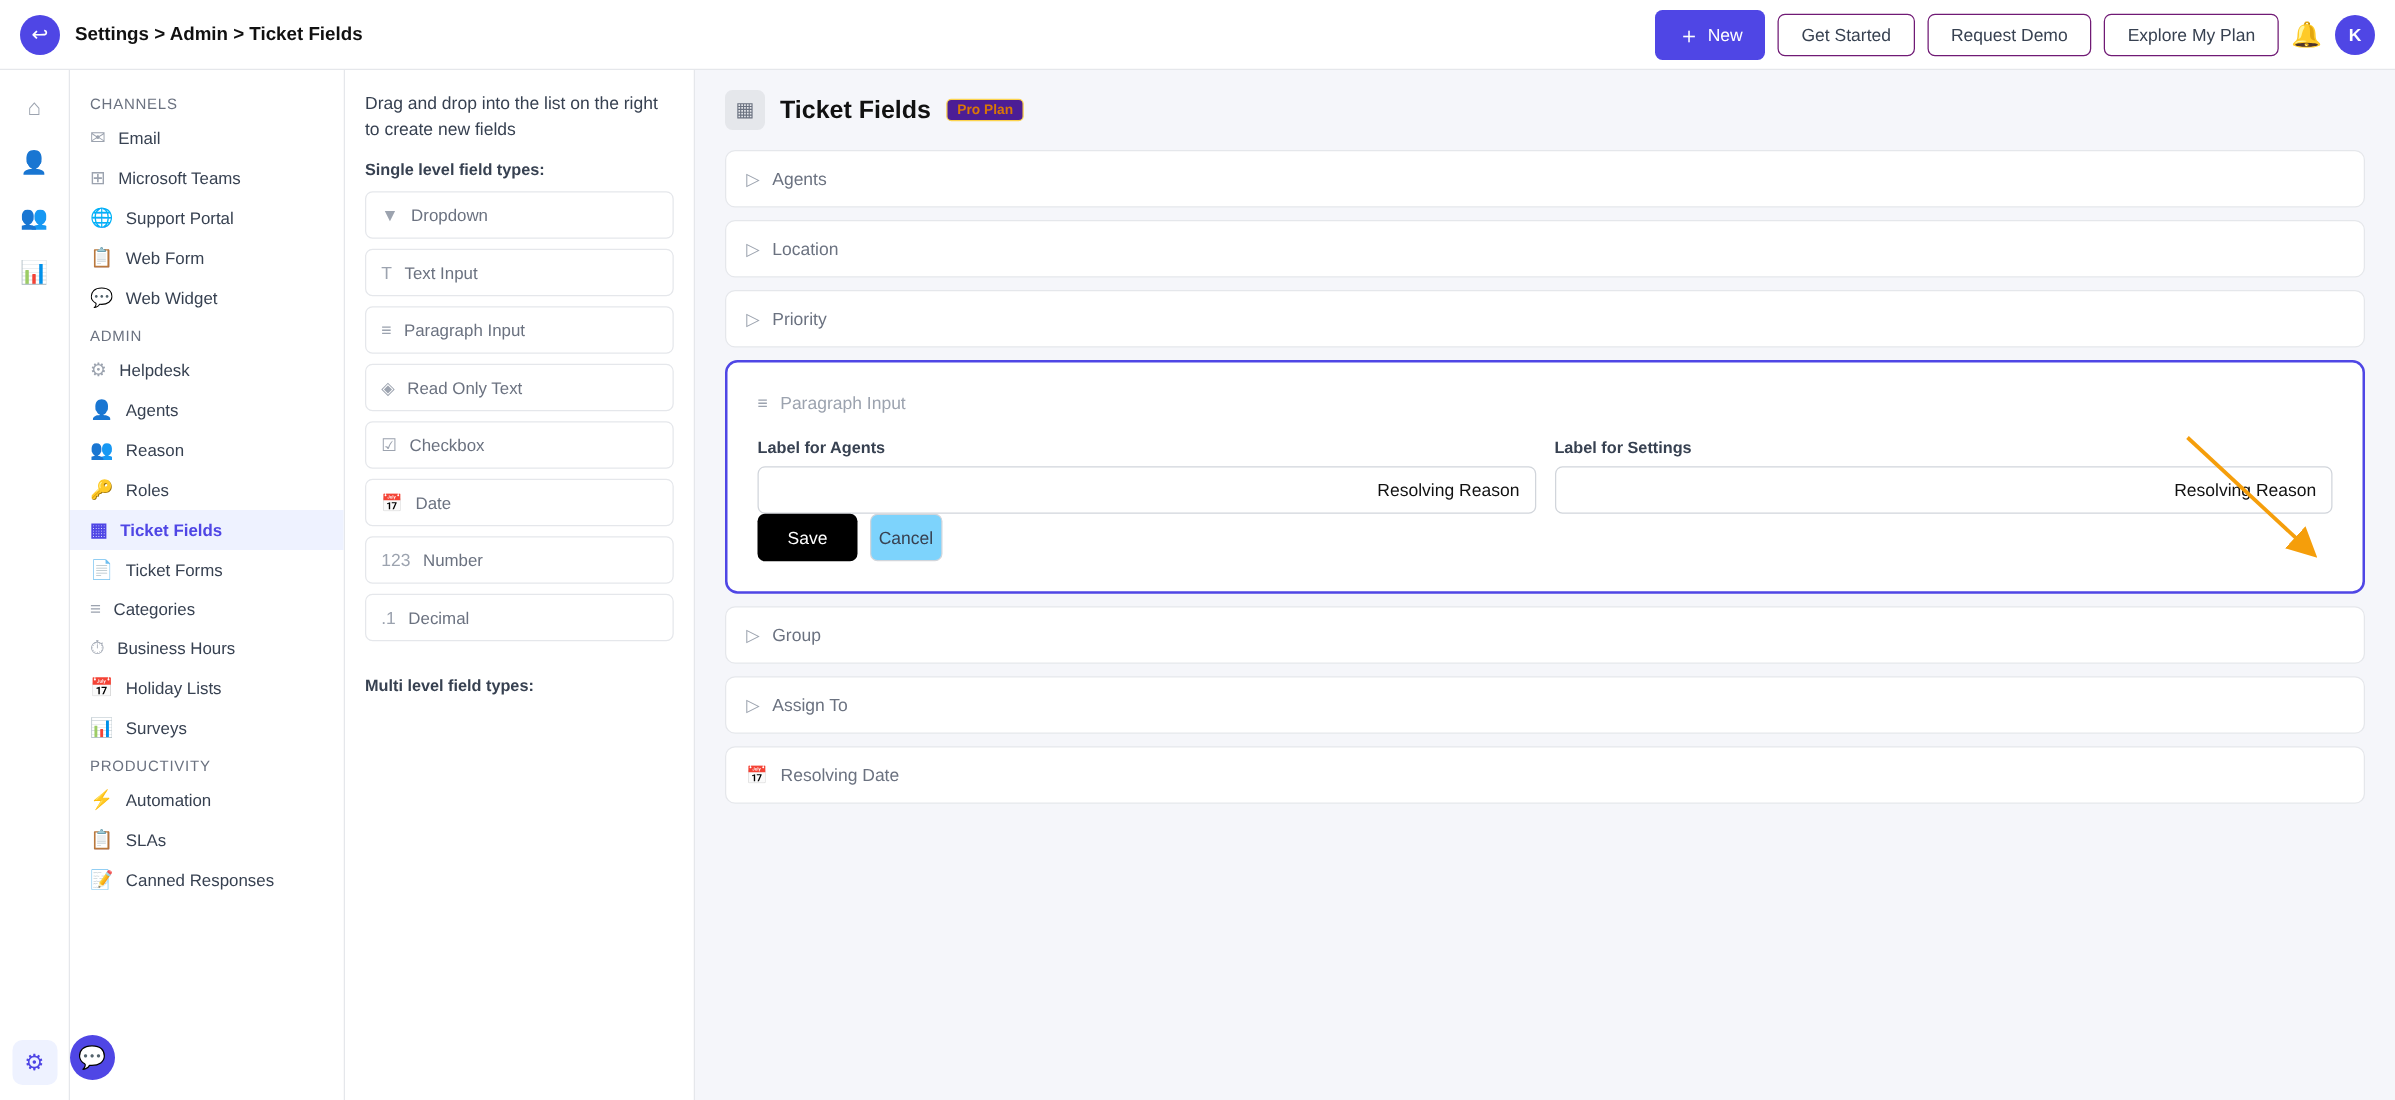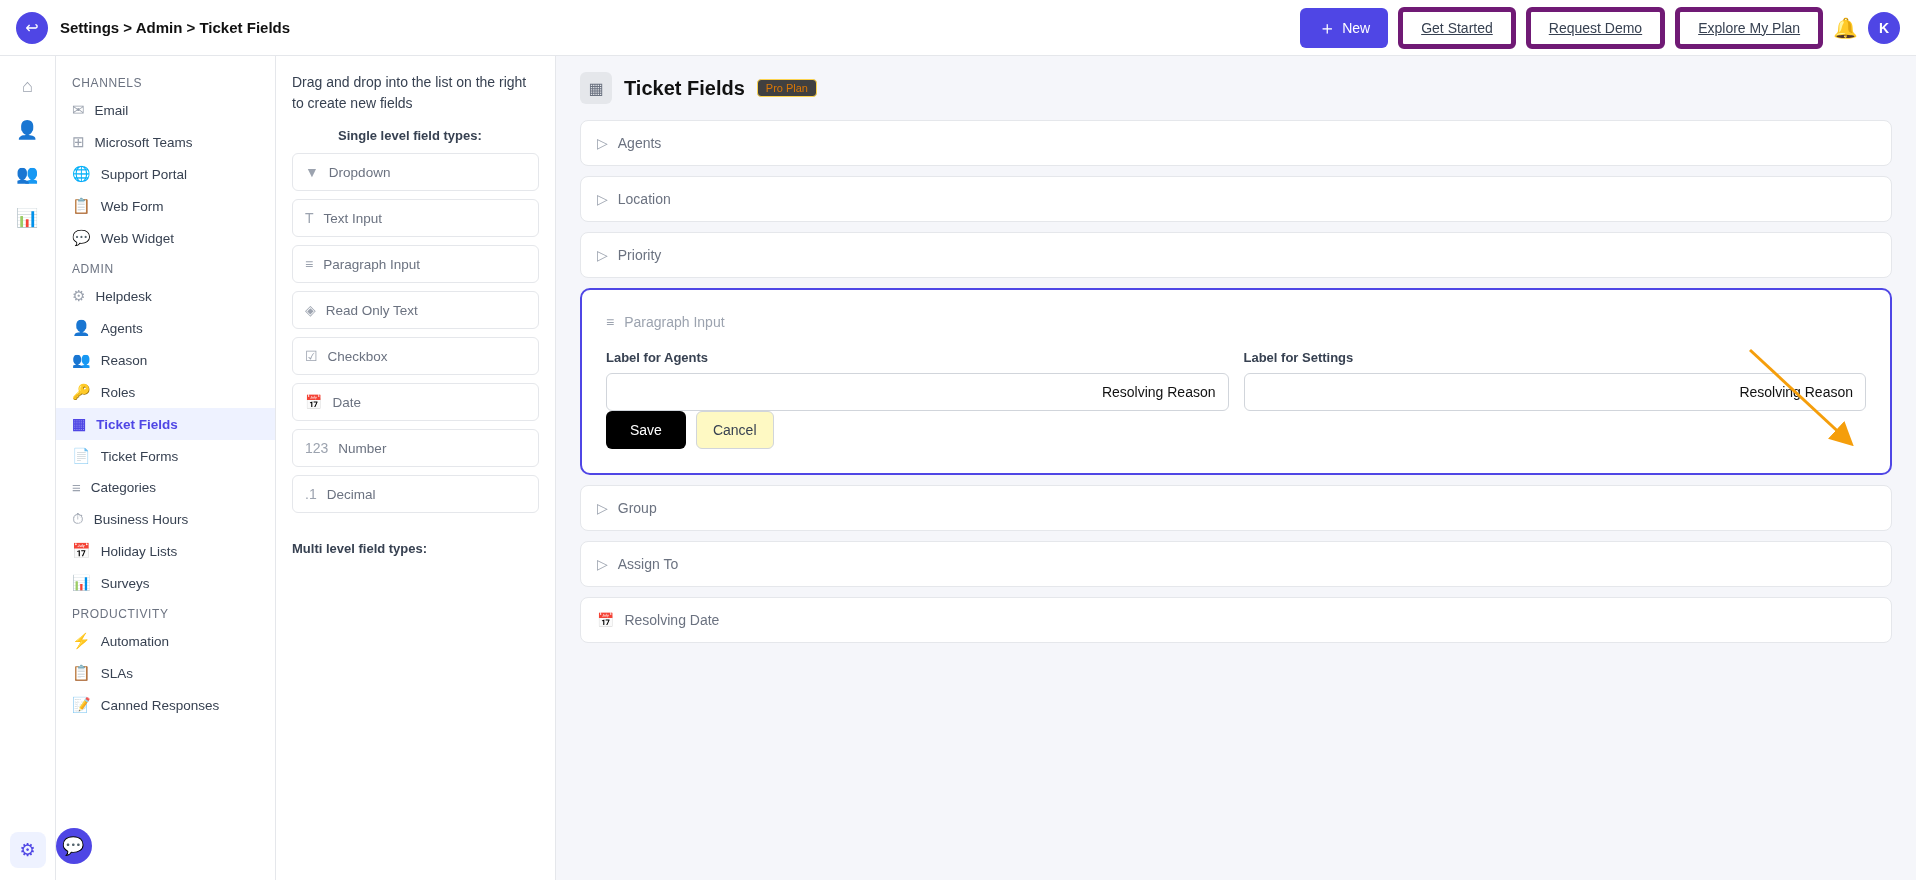--- a/index.html
+++ b/index.html
@@ -5,21 +5,21 @@
     * { box-sizing: border-box; margin: 0; padding: 0; }
     body { font-family: -apple-system, BlinkMacSystemFont, 'Segoe UI', sans-serif; font-size: 14px; background: #f5f6fa; display: flex; flex-direction: column; height: 880px; overflow: hidden; }
 
     
     .topbar { display: flex; align-items: center; height: 56px; background: #fff; border-bottom: 1px solid #e5e7eb; padding: 0 16px; gap: 12px; flex-shrink: 0; }
     .topbar-back-btn { width: 32px; height: 32px; border-radius: 50%; background: #4f46e5; display: flex; align-items: center; justify-content: center; color: #fff; font-size: 16px; cursor: pointer; flex-shrink: 0; }
     .topbar-breadcrumb { font-size: 15px; font-weight: 600; color: #111; flex: 1; }
     .topbar-actions { display: flex; align-items: center; gap: 10px; }
     .btn-new { background: #4f46e5; color: #fff; border: none; border-radius: 6px; padding: 8px 18px; font-size: 14px; font-weight: 500; cursor: pointer; display: flex; align-items: center; gap: 6px; }
     .btn-new .plus { font-size: 18px; }
-    .btn-outline { background: #fff; color: #374151; border: 5px solid #701a75; border-radius: 6px; padding: 8px 18px; font-size: 14px; cursor: pointer; text-decoration: underline; }
+    .btn-outline { background: #fff; color: #374151; border: 1px solid #701a75; border-radius: 6px; padding: 8px 18px; font-size: 14px; cursor: pointer; }
     .bell-icon { font-size: 20px; color: #6b7280; cursor: pointer; }
     .avatar { width: 32px; height: 32px; border-radius: 50%; background: #4f46e5; color: #fff; display: flex; align-items: center; justify-content: center; font-weight: 600; font-size: 14px; }
 
     
     .main-layout { display: flex; flex: 1; overflow: hidden; }
 
     
     .icon-sidebar { width: 56px; background: #fff; border-right: 1px solid #e5e7eb; display: flex; flex-direction: column; align-items: center; padding: 12px 0; gap: 8px; flex-shrink: 0; }
     .icon-sidebar .nav-icon { width: 36px; height: 36px; border-radius: 8px; display: flex; align-items: center; justify-content: center; color: #9ca3af; font-size: 18px; cursor: pointer; }
     .icon-sidebar .nav-icon.active { color: #4f46e5; }
@@ -32,45 +32,45 @@
     .left-nav .nav-item.active { color: #4f46e5; font-weight: 600; background: #eef2ff; }
     .left-nav .nav-item .ni-icon { font-size: 15px; color: #9ca3af; }
     .left-nav .nav-item.active .ni-icon { color: #4f46e5; }
 
     
     .content-area { flex: 1; display: flex; overflow: hidden; }
 
     
     .fields-panel { width: 280px; background: #fff; border-right: 1px solid #e5e7eb; overflow-y: auto; flex-shrink: 0; padding: 16px; position: relative; }
     .fields-panel .panel-title { font-size: 14px; color: #374151; margin-bottom: 14px; line-height: 1.5; }
-    .fields-panel .field-section-label { font-size: 13px; font-weight: 600; color: #374151; margin-bottom: 10px; margin-left: 46px; }
+    .fields-panel .field-section-label { font-size: 13px; font-weight: 600; color: #374151; margin-bottom: 10px; }
     .field-item { display: flex; align-items: center; gap: 10px; padding: 10px 12px; border: 1px solid #e5e7eb; border-radius: 6px; margin-bottom: 8px; color: #6b7280; font-size: 13.5px; cursor: grab; background: #fff; }
     .field-item .fi-icon { font-size: 14px; color: #9ca3af; }
     .multi-label { font-size: 13px; font-weight: 600; color: #374151; margin-top: 28px; margin-bottom: 10px; }
 
     
     .ticket-fields-main { flex: 1; overflow-y: auto; padding: 16px 24px; position: relative; }
     .page-header { display: flex; align-items: center; gap: 12px; margin-bottom: 16px; }
     .page-header-icon { width: 32px; height: 32px; background: #e5e7eb; border-radius: 6px; display: flex; align-items: center; justify-content: center; color: #6b7280; font-size: 16px; }
     .page-header-title { font-size: 20px; font-weight: 700; color: #111; }
-    .badge-pro { background: #404040; color: #d97706; font-size: 11px; font-weight: 400; padding: 2px 8px; border-radius: 4px; border: 1px solid #fcd34d; }
+    .badge-pro { background: #4c1d95; color: #d97706; font-size: 11px; font-weight: 700; padding: 2px 8px; border-radius: 4px; border: 1px solid #fcd34d; }
 
     .field-row { display: flex; align-items: center; gap: 10px; padding: 14px 16px; border: 1px solid #e5e7eb; border-radius: 8px; margin-bottom: 10px; background: #fff; color: #6b7280; font-size: 14px; }
     .field-row .fr-icon { font-size: 14px; color: #9ca3af; }
 
     
     .popup-card { border: 2px solid #4f46e5; border-radius: 10px; background: #fff; padding: 24px; margin-bottom: 10px; position: relative; }
     .popup-card .card-header { display: flex; align-items: center; gap: 10px; color: #9ca3af; font-size: 14px; margin-bottom: 20px; }
     .popup-card .labels-row { display: flex; gap: 15px; }
     .popup-card .label-col { flex: 1; }
     .popup-card .label-col label { font-size: 13px; font-weight: 600; color: #374151; display: block; margin-bottom: 8px; }
     .popup-card .label-col input { width: 100%; border: 1px solid #d1d5db; border-radius: 6px; padding: 10px 12px; font-size: 14px; color: #111; outline: none; text-align: right; }
     .popup-card .actions { display: flex; gap: 10px; }
     .btn-save { background: #000000; color: #fff; border: none; border-radius: 6px; padding: 10px 24px; font-size: 14px; font-weight: 500; cursor: pointer; }
-    .btn-cancel { background: #fef9c3; color: #374151; border: 1px solid #d1d5db; border-radius: 6px; padding: 10px 16px; font-size: 14px; cursor: pointer; }
+    .btn-cancel { background: #7dd3fc; color: #374151; border: 1px solid #d1d5db; border-radius: 6px; padding: 10px 6px; font-size: 14px; cursor: pointer; }
 
     
     .arrow-annotation { position: absolute; bottom: 20px; right: 20px; pointer-events: none; }
 
     
     ::-webkit-scrollbar { width: 6px; }
     ::-webkit-scrollbar-track { background: #f1f1f1; }
     ::-webkit-scrollbar-thumb { background: #d1d5db; border-radius: 3px; }
 
     .chat-btn { position: fixed; bottom: 16px; left: 56px; width: 36px; height: 36px; background: #4f46e5; border-radius: 50%; display: flex; align-items: center; justify-content: center; color: #fff; font-size: 18px; cursor: pointer; z-index: 100; }

